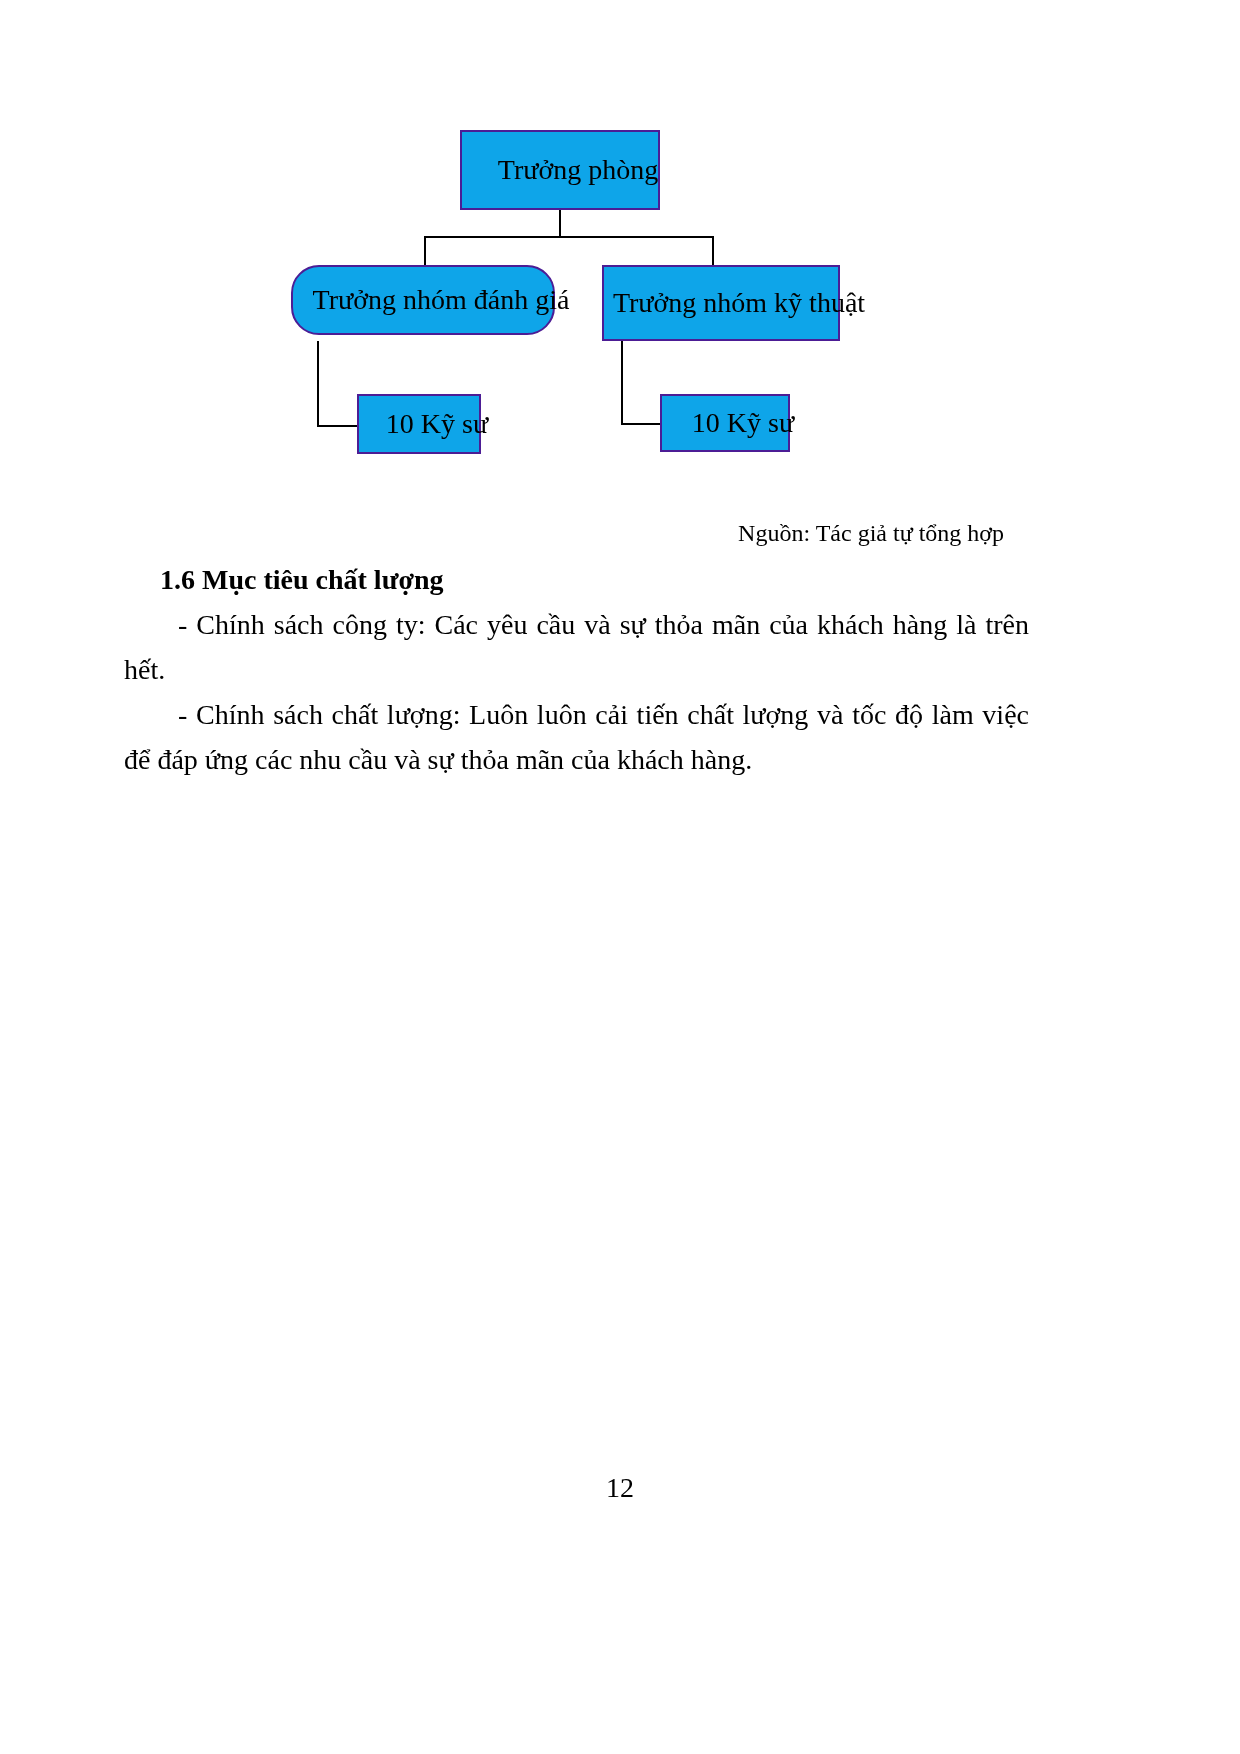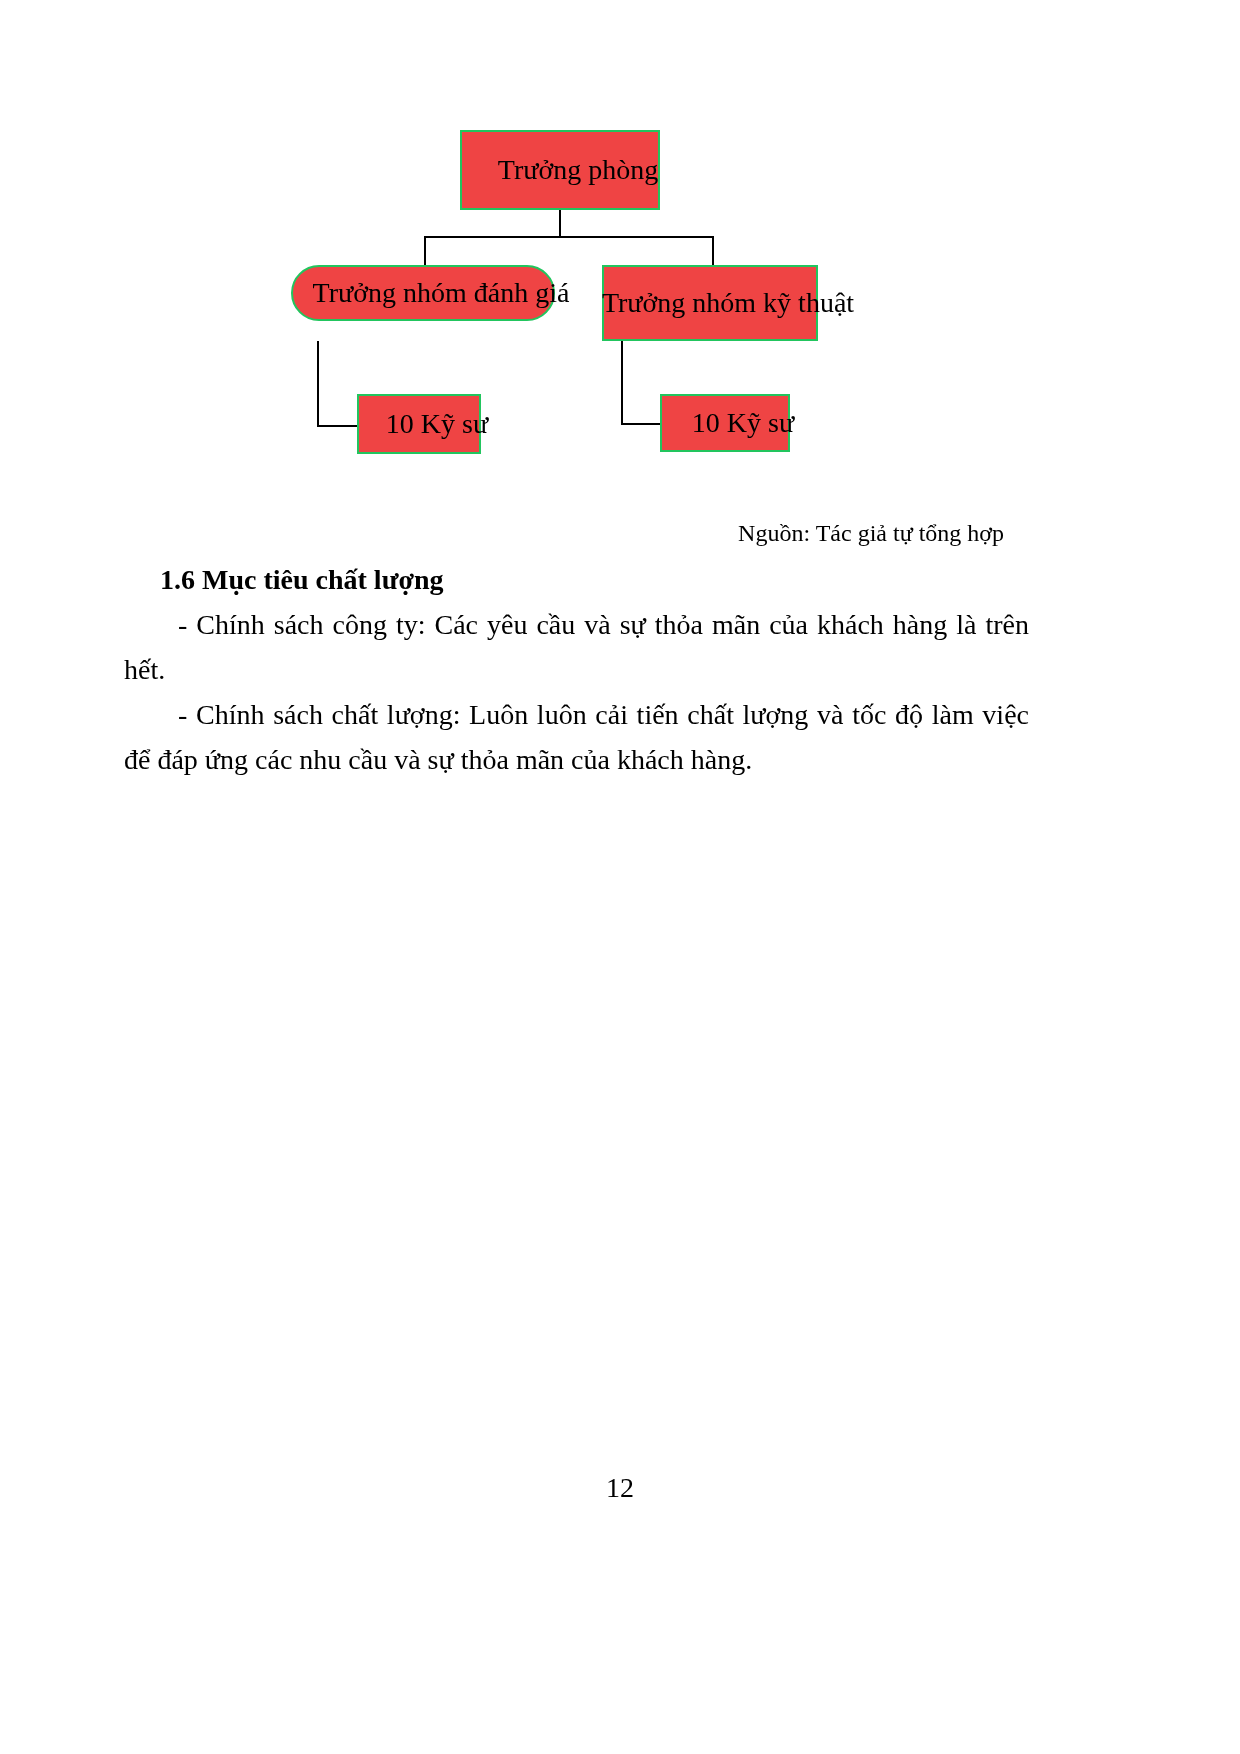--- a/index.html
+++ b/index.html
@@ -20,34 +20,34 @@
   
   .org-chart {
     position: absolute;
     left: 0;
     top: 0;
     width: 1240px;
     height: 470px;
   }
   .org-box {
     position: absolute;
-    border: 2px solid #22c55e;
-    background: #ef4444;
+    border: 2px solid #4c1d95;
+    background: #0ea5e9;
     display: flex;
     align-items: center;
     justify-content: center;
     font-size: 28px;
     text-align: center;
     box-sizing: border-box;
     white-space: nowrap;
     padding-left: 36px;
   }
   .box-root   { left: 460px; top: 130px; width: 200px; height: 80px; }
-  .box-left   { left: 291px; top: 265px; width: 264px; height: 56px; border-radius: 28px; }
-  .box-right  { left: 602px; top: 265px; width: 216px; height: 76px; }
+  .box-left   { left: 291px; top: 265px; width: 264px; height: 70px; border-radius: 28px; }
+  .box-right  { left: 602px; top: 265px; width: 238px; height: 76px; }
   .box-leaf-l { left: 357px; top: 394px; width: 124px; height: 60px; }
   .box-leaf-r { left: 660px; top: 394px; width: 130px; height: 58px; }
 
   .line {
     position: absolute;
     background: #000000;
   }
   
   .l-root-v  { left: 559px; top: 210px; width: 2px;  height: 28px; }
   .l-span-h  { left: 424px; top: 236px; width: 290px; height: 2px; }

